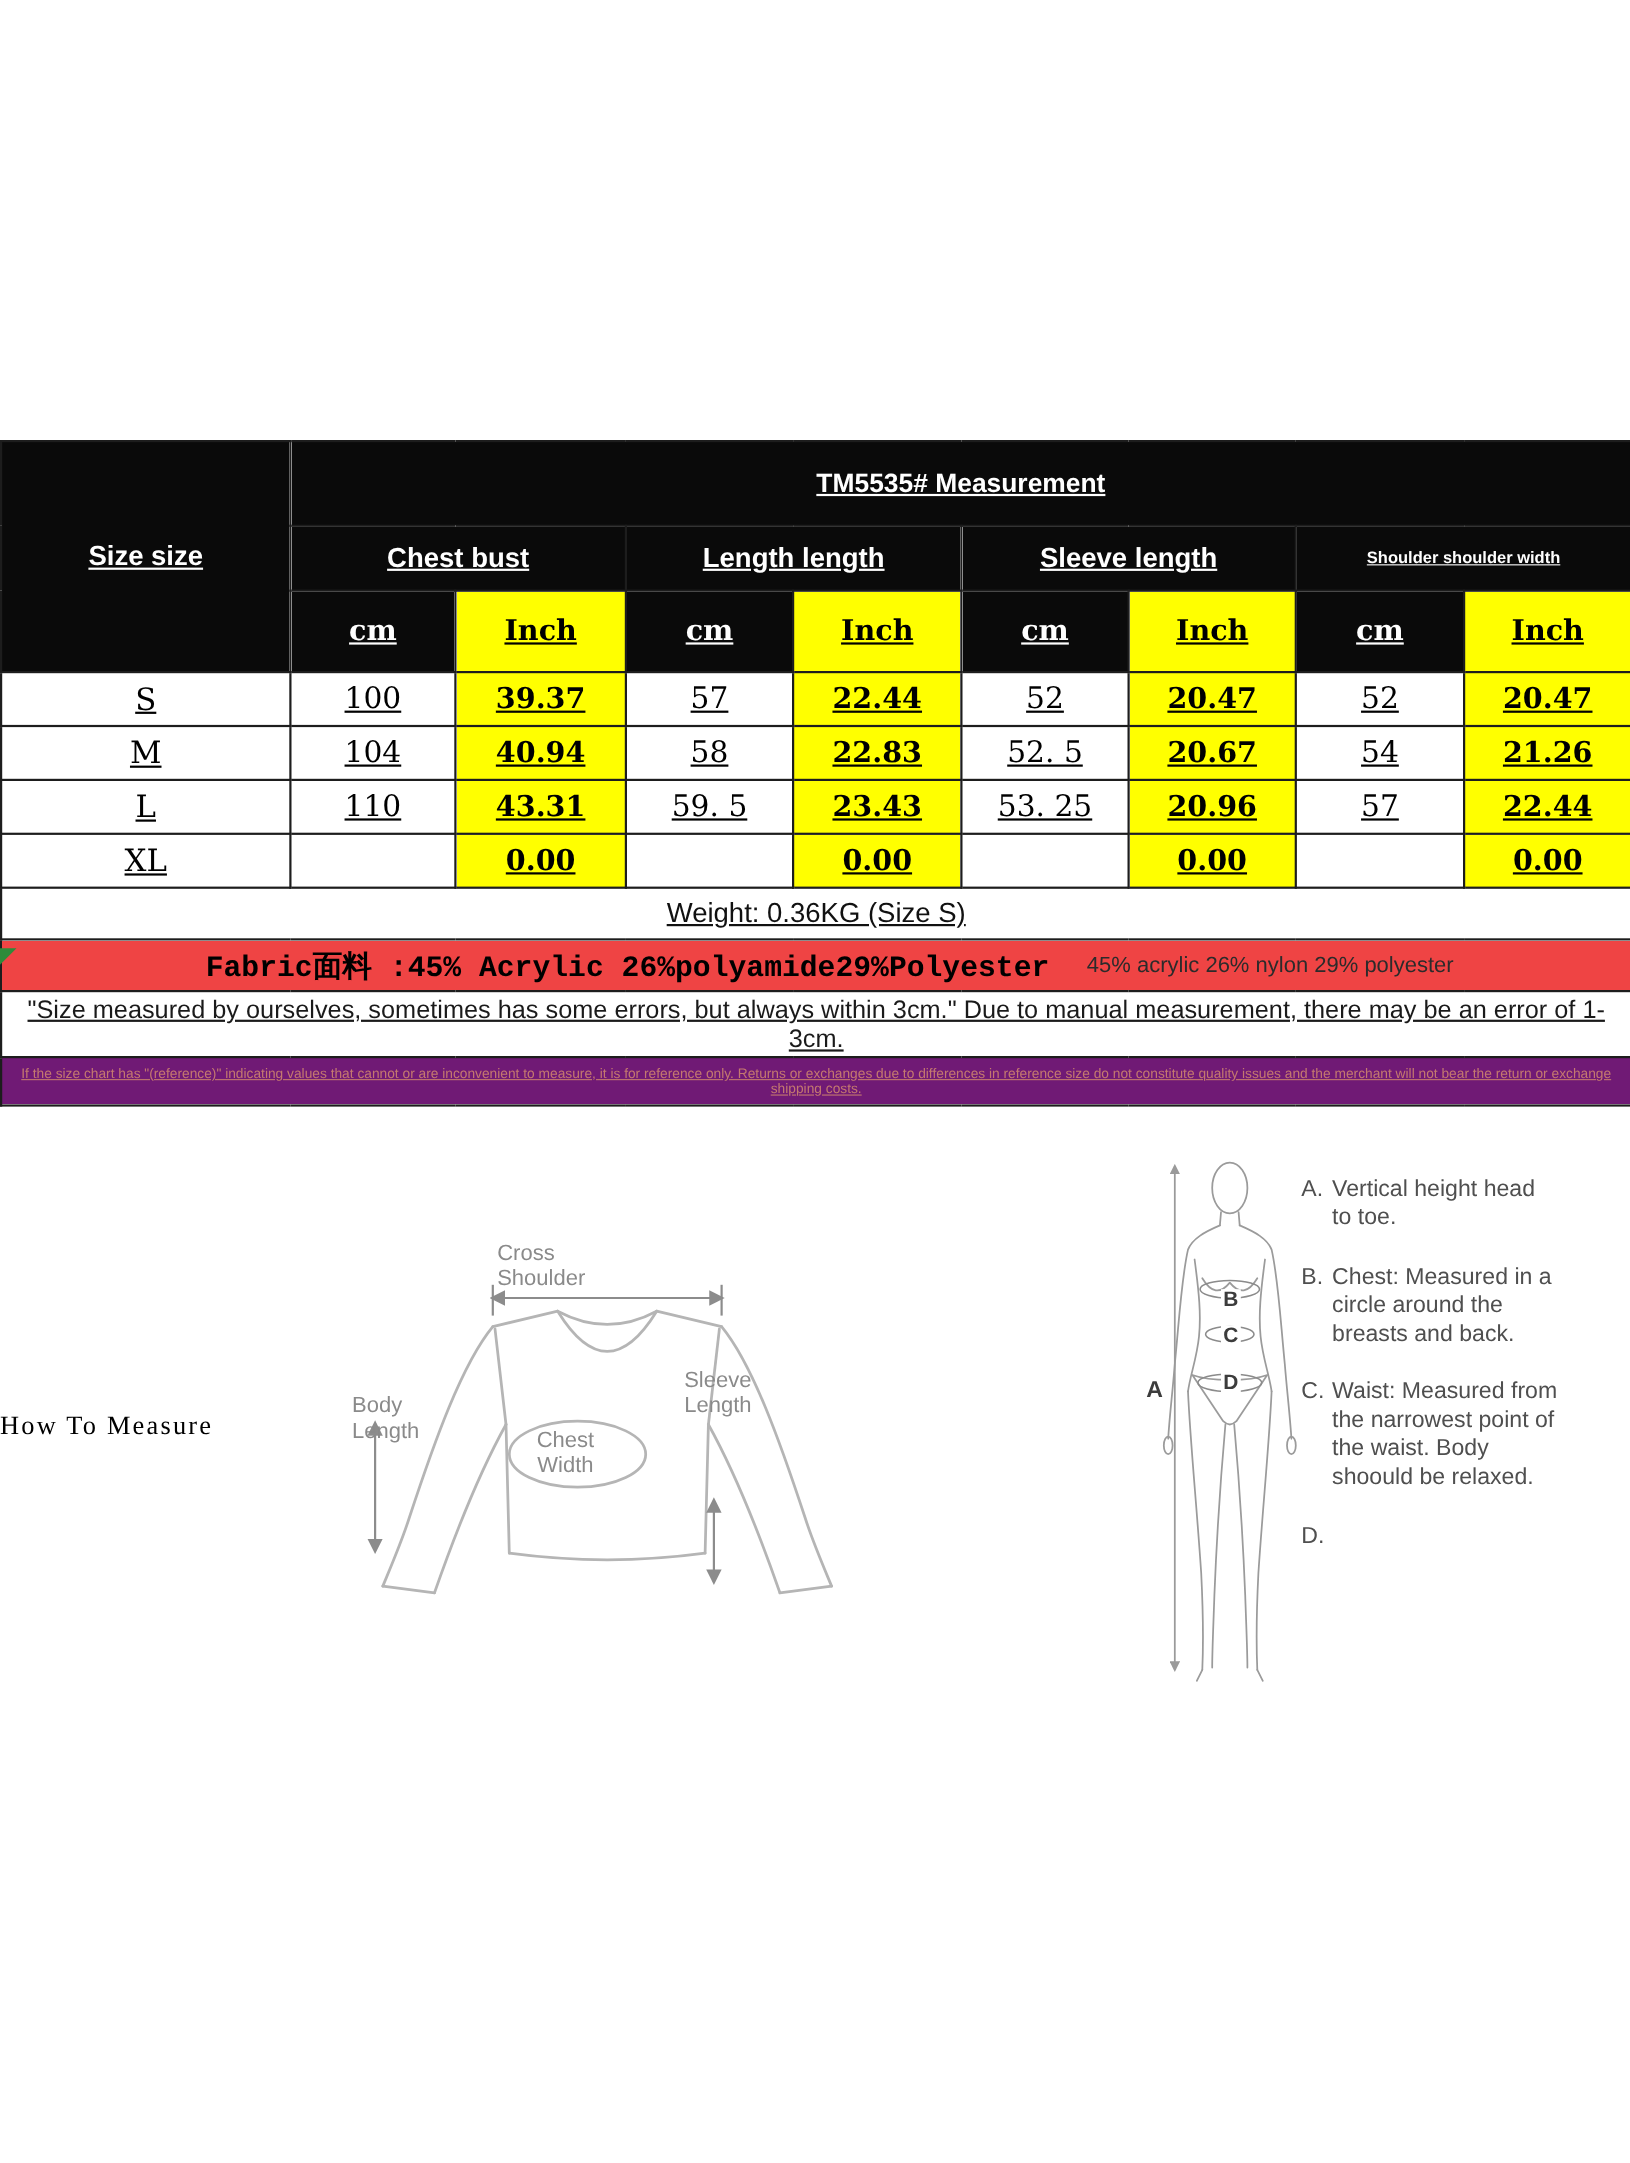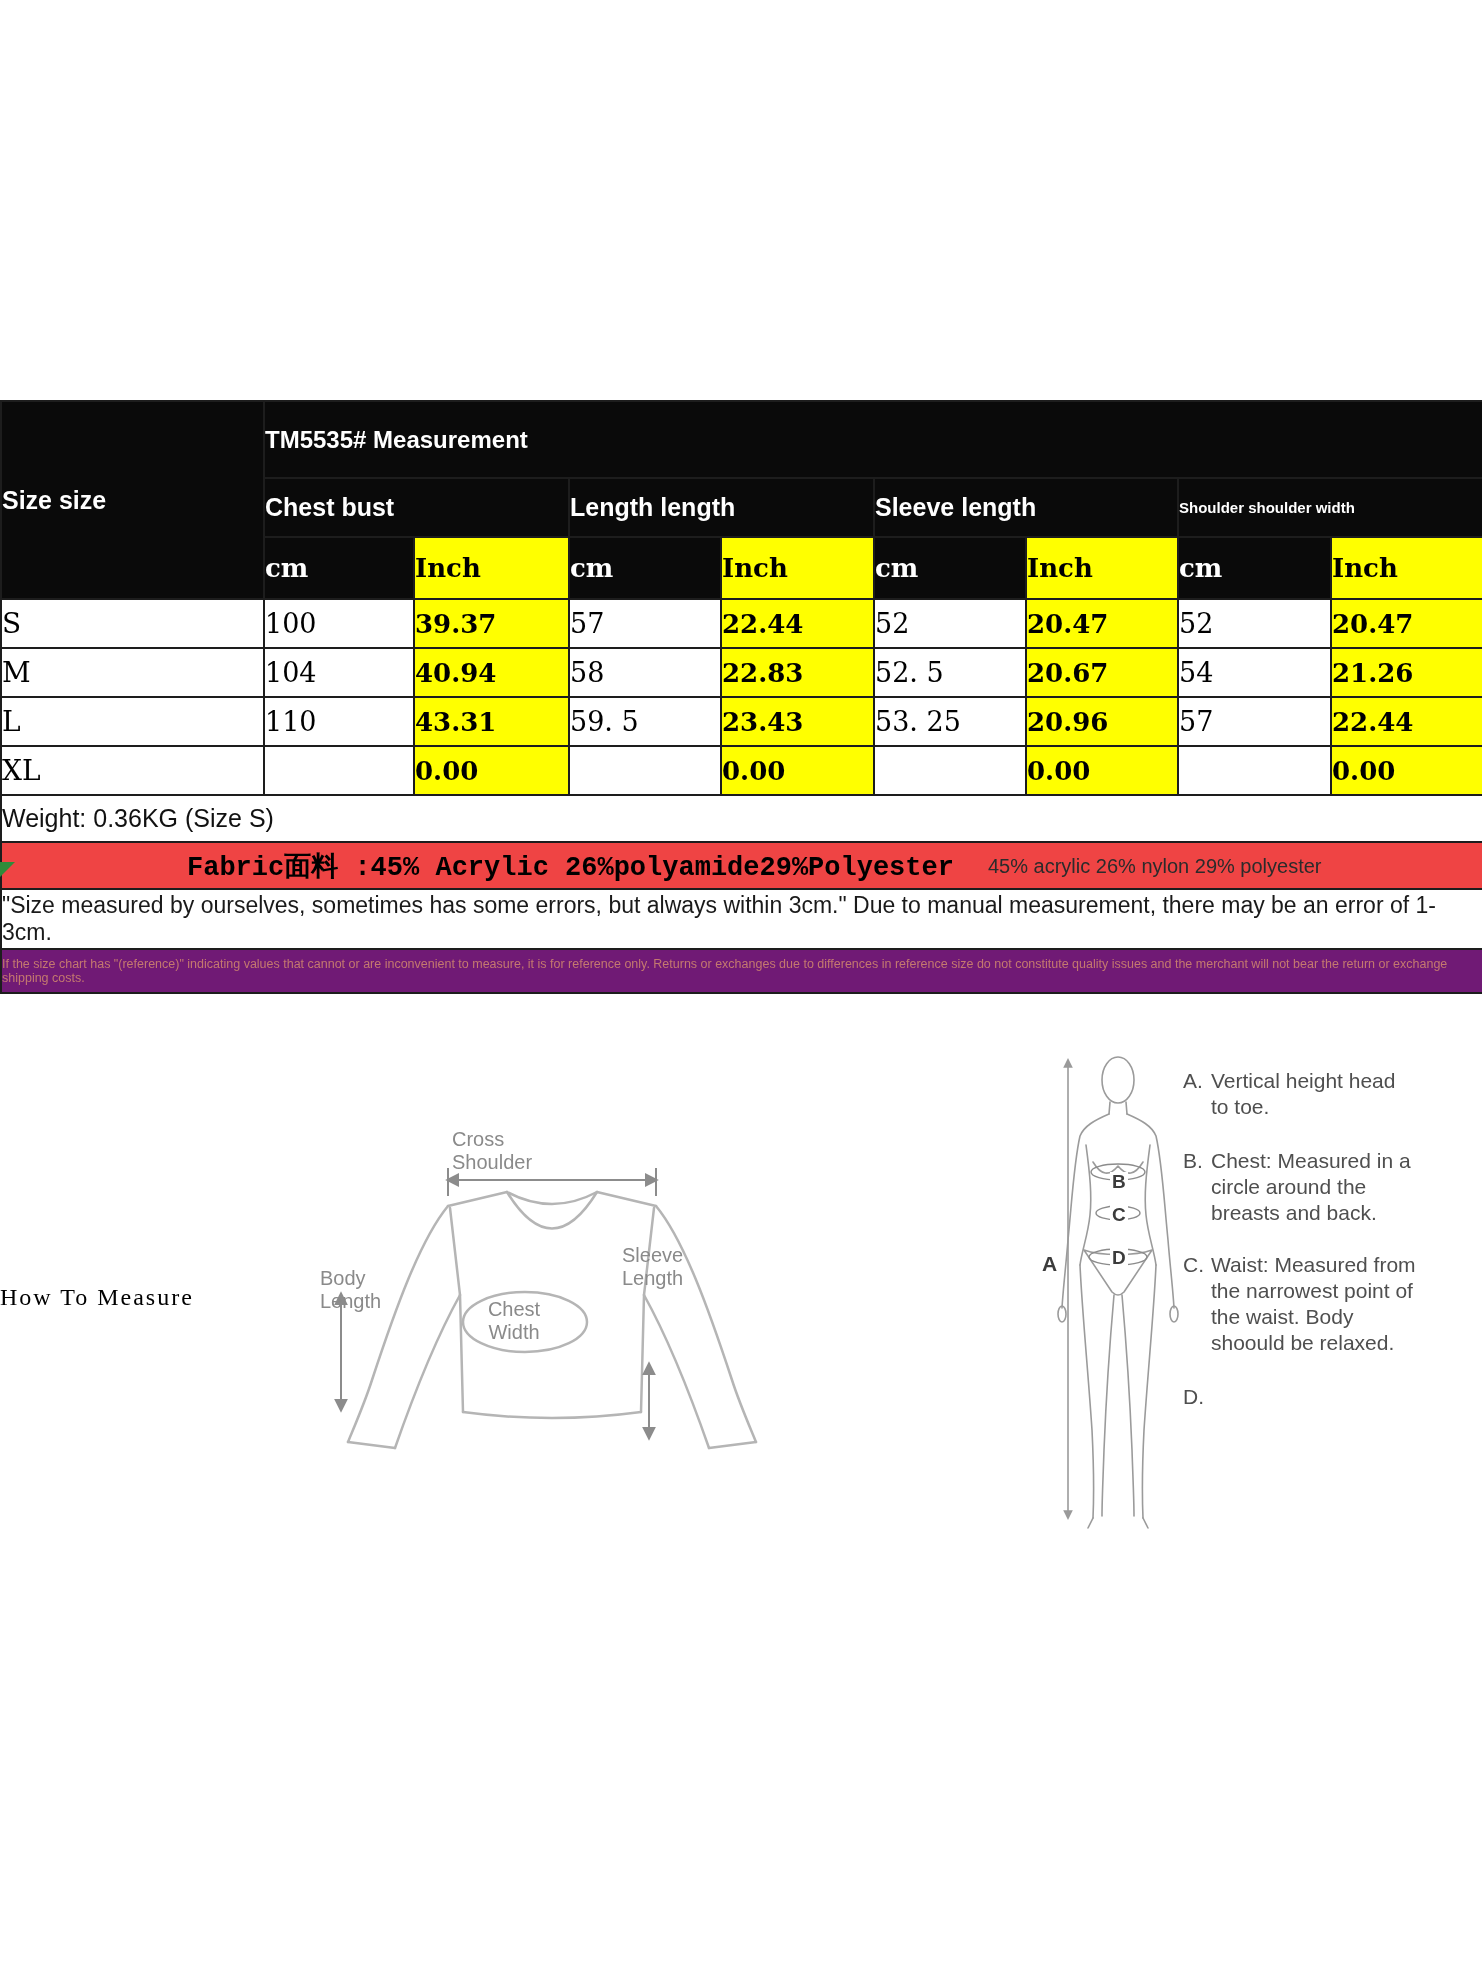--- a/index.html
+++ b/index.html
@@ -2,23 +2,23 @@
 <html><head>
 <meta charset="utf-8">
 <style>
   html,body{margin:0;padding:0;background:#fff;}
   #canvas{position:relative;width:1482px;height:1966px;background:#ffffff;
           font-family:"Liberation Sans",sans-serif;overflow:hidden;}
 
   
   table.size{position:absolute;top:400px;left:0;width:1482px;border-collapse:collapse;
              table-layout:fixed;}
-  table.size td{border:2px solid #1d1d1d;padding:0;text-align:left;vertical-align:middle;
-                overflow:hidden;}
-  tr.r-title{height:77px;} tr.r-group{height:59px;} tr.r-unit{height:62px;}
+  table.size td{border:2px solid #1d1d1d;padding:0;text-align:center;vertical-align:middle;
+                overflow:hidden;text-decoration:underline;}
+  tr.r-title{height:77px;} tr.r-group{height:59px;} tr.r-unit{height:74px;}
   tr.r-data{height:49px;} tr.r-weight{height:47px;padding-left:12px;} tr.r-fabric{height:47px;}
   tr.r-disc{height:60px;} tr.r-note{height:44px;}
 
   td.hdr{background:#0a0a0a;color:#ffffff;border-color:#8e8e8e;font-weight:bold;}
   td.title{font-size:24px;}
   td.group{font-size:25px;}
   td.group.sm{font-size:15px;}
   td.size-col{font-size:25px;}
 
   td.unit-cm{background:#0a0a0a;color:#fff;font-family:"DejaVu Serif",serif;

